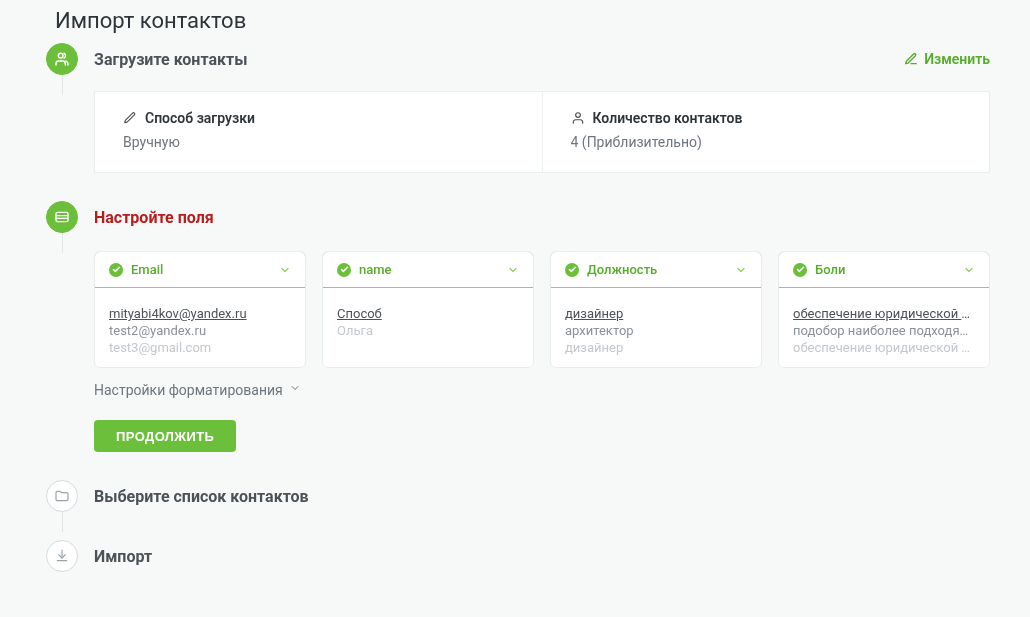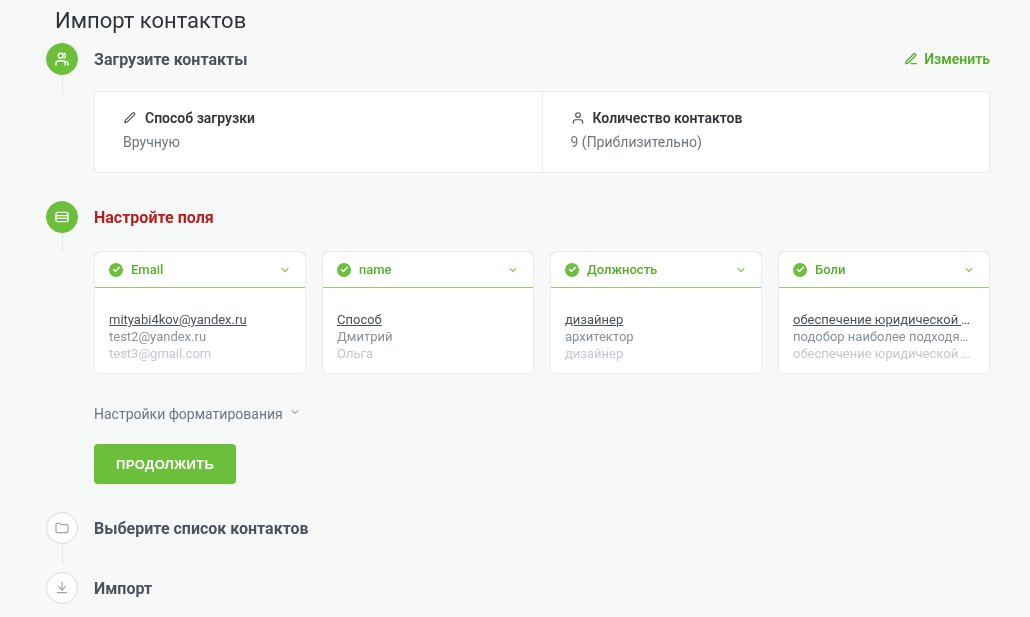--- a/index.html
+++ b/index.html
@@ -131,21 +131,21 @@
     background: #fff;
     border: 1px solid #e9ecee;
     border-radius: 6px;
     overflow: hidden;
   }
   .field-head {
     display: flex; align-items: center; justify-content: space-between;
     padding: 10px 14px;
     border: 1px solid #8fd068;
     border-radius: 6px 6px 0 0;
-    margin: -1px -1px 14px -1px;
+    margin: -1px -1px 8px -1px;
     cursor: pointer;
   }
   .field-head-left {
     display: flex; align-items: center; gap: 8px;
     min-width: 0;
   }
   .check-badge {
     width: 14px; height: 14px; border-radius: 50%;
     background: #6cbf3b; color: #fff;
     display: inline-flex; align-items: center; justify-content: center;
@@ -160,32 +160,32 @@
   .field-caret svg { width: 12px; height: 12px; display: block; }
   .field-body {
     padding: 10px 14px 12px;
     font-size: 13px;
   }
   .field-body .row1 { color: #4b5258; white-space: nowrap; overflow: hidden; text-overflow: ellipsis; text-decoration: underline; }
   .field-body .row2 { color: #8a9197; white-space: nowrap; overflow: hidden; text-overflow: ellipsis; margin-top: 2px; }
   .field-body .row3 { color: #c3c8cc; white-space: nowrap; overflow: hidden; text-overflow: ellipsis; margin-top: 2px; }
 
   .format-toggle {
-    margin-top: 32px;
+    margin-top: 14px;
     display: inline-flex; align-items: flex-start; gap: 6px;
     color: #6e767d; font-size: 14px; cursor: pointer;
   }
   .format-toggle svg { width: 12px; height: 12px; }
 
   .btn-primary {
     margin-top: 22px;
     display: inline-flex; align-items: center; justify-content: center;
     background: #6cbf3b; color: #fff;
     border: none; border-radius: 4px;
-    padding: 0 22px; height: 40px;
+    padding: 0 22px; height: 32px;
     font-size: 13px; font-weight: 700; letter-spacing: 0.4px;
     cursor: pointer;
   }
 
 </style>
 </head>
 <body>
 
 <div class="page">
 
@@ -228,21 +228,21 @@
             <div class="summary-value">Вручную</div>
           </div>
           <div class="summary-col">
             <div class="summary-label">
               <svg viewBox="0 0 24 24" fill="none" stroke="currentColor" stroke-width="2" stroke-linecap="round" stroke-linejoin="round">
                   <path d="M20 21v-2a4 4 0 0 0-4-4H8a4 4 0 0 0-4 4v2"></path>
                   <circle cx="12" cy="7" r="4"></circle>
                 </svg>
               <span>Количество контактов</span>
             </div>
-            <div class="summary-value">9 (Приблизительно)</div>
+            <div class="summary-value">4 (Приблизительно)</div>
           </div>
         </div>
       </div>
     </div>
 
     <div class="step">
       <div class="step-rail">
         <div class="step-circle active">
           <svg viewBox="0 0 24 24" fill="none" stroke="currentColor" stroke-width="2" stroke-linecap="round" stroke-linejoin="round">
               <rect x="3" y="5" width="18" height="14" rx="2"></rect>
@@ -293,21 +293,20 @@
                 <span class="field-name">name</span>
               </div>
               <span class="field-caret">
                 <svg viewBox="0 0 24 24" fill="none" stroke="currentColor" stroke-width="2.5" stroke-linecap="round" stroke-linejoin="round">
                     <polyline points="6 9 12 15 18 9"></polyline>
                   </svg>
               </span>
             </div>
             <div class="field-body">
               <div class="row1">Способ</div>
-              <div class="row2">Дмитрий</div>
               <div class="row3">Ольга</div>
             </div>
           </div>
 
           <div class="field-col">
             <div class="field-head">
               <div class="field-head-left">
                 <span class="check-badge">
                   <svg viewBox="0 0 24 24" fill="none" stroke="currentColor" stroke-width="4" stroke-linecap="round" stroke-linejoin="round">
                       <polyline points="20 6 9 17 4 12"></polyline>

